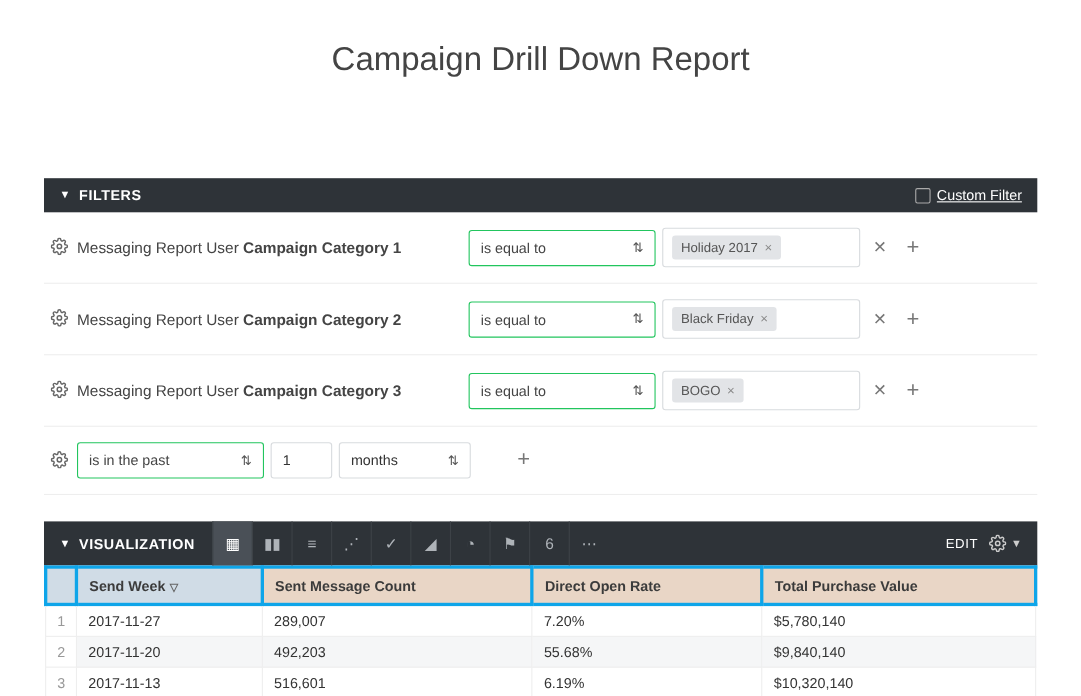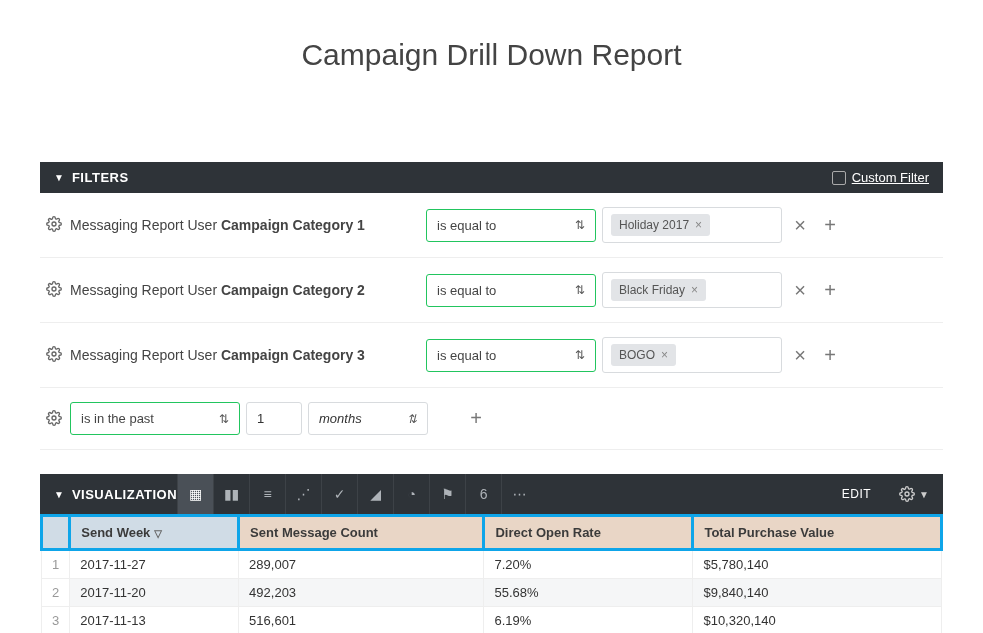--- a/index.html
+++ b/index.html
@@ -19,30 +19,30 @@
   .flabel { flex: 0 0 350px; color:#444; }
   .flabel b { font-weight:700; }
   .required { font-size:11px; color:#999; display:block; margin-top:2px; }
   .select { flex:0 0 170px; border:1px solid #22c55e; border-radius:3px; background:#fff; padding:8px 10px; font-size:13px; display:flex; align-items:center; justify-content:space-between; color:#444; }
   .updown { font-size:12px; color:#555; }
   .tagbox { flex:0 0 180px; border:1px solid #d8dbde; border-radius:3px; background:#fff; padding:6px 8px; min-height:36px; display:flex; align-items:center; }
   .tag { background:#e2e4e7; border-radius:3px; padding:4px 8px; font-size:12px; color:#555; display:inline-flex; align-items:center; gap:6px; }
   .tag .x { color:#888; font-size:12px; }
   .actbtn { width:24px; text-align:center; color:#777; font-size:20px; font-weight:300; }
   .numbox { width:56px; border:1px solid #d8dbde; border-radius:3px; padding:8px 10px; font-size:13px; text-align:left; }
-  .unitsel { width:120px; border:1px solid #d8dbde; border-radius:3px; padding:8px 10px; font-size:13px; display:flex; align-items:center; justify-content:space-between;font-style:italic; }
+  .unitsel { width:120px; border:1px solid #d8dbde; border-radius:3px; padding:8px 10px; font-size:13px; display:flex; align-items:center; justify-content:space-between; }
 
   .vizbar { background:#2e3338; color:#fff; display:flex; align-items:center; padding:0 14px 0 14px; font-size:13px; height:40px; margin-top:24px; }
   .vizbar .caret { margin-right:8px; font-size:10px; }
-  .vizbar .label { font-weight:700; letter-spacing:0.5px; }
+  .vizbar .label { font-weight:700; letter-spacing:0.5px; margin-right:16px; }
   .viztools { display:flex; align-items:stretch; height:40px; }
   .viztool { width:36px; display:flex; align-items:center; justify-content:center; border-left:1px solid #3d4247; color:#aeb3b8; font-size:14px; }
   .viztool.active { background:#4a5057; color:#fff; }
   .vizbar .spacer { flex:1; }
-  .vizbar .edit { font-size:12px; letter-spacing:0.5px; margin-right:28px; }
+  .vizbar .edit { font-size:12px; letter-spacing:0.5px; margin-right:10px; }
   .geardd { display:flex; align-items:center; gap:4px; color:#ccc; }
 
   table { width:100%; border-collapse:collapse; font-size:13px; }
   thead th { background:#e9d6c6; color:#3b3b3b; font-weight:600; text-align:left; padding:8px 10px; border:3px solid #0ea5e9; }
   thead th.first { background:#d0dce6; }
   tbody td { padding:6px 10px; border:1px solid #eee; }
   tbody td:first-child { text-align:right; color:#999; width:24px; background:#fff; }
   tbody tr:nth-child(even) td:not(:first-child) { background:#f5f6f7; }
   .num { text-align:left; }
   .sortcaret { font-size:10px; color:#666; margin-left:4px; }

